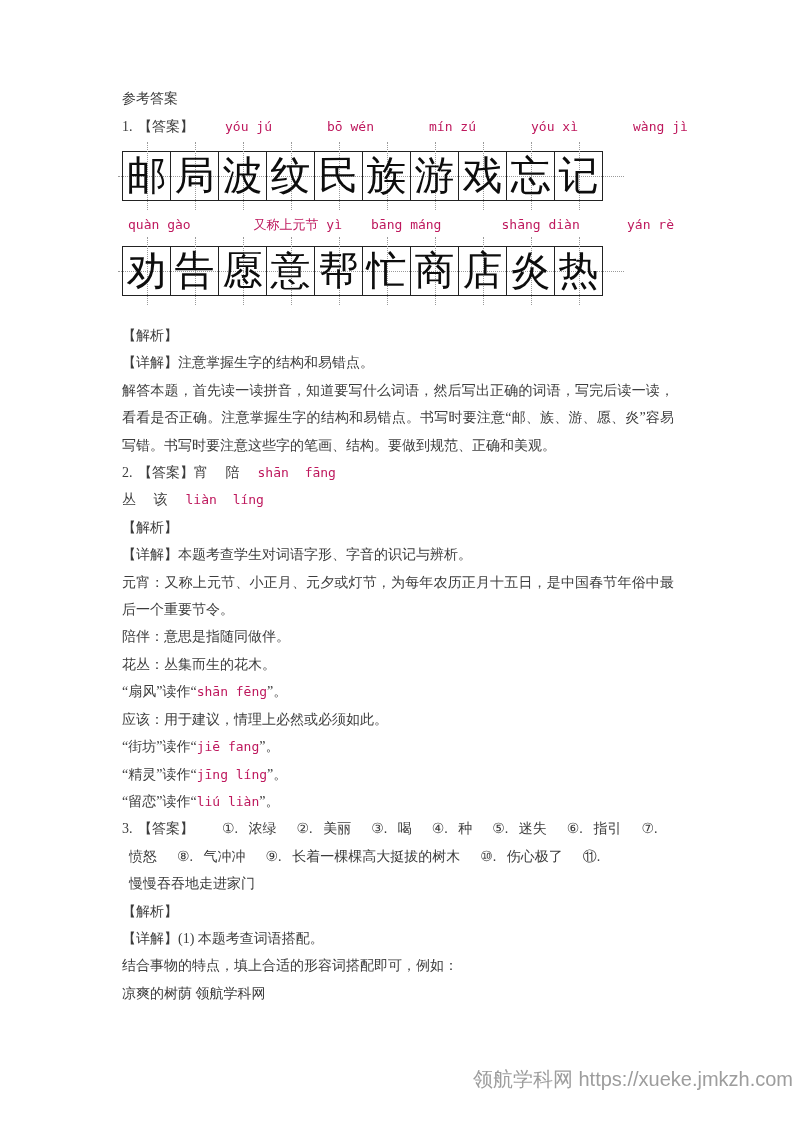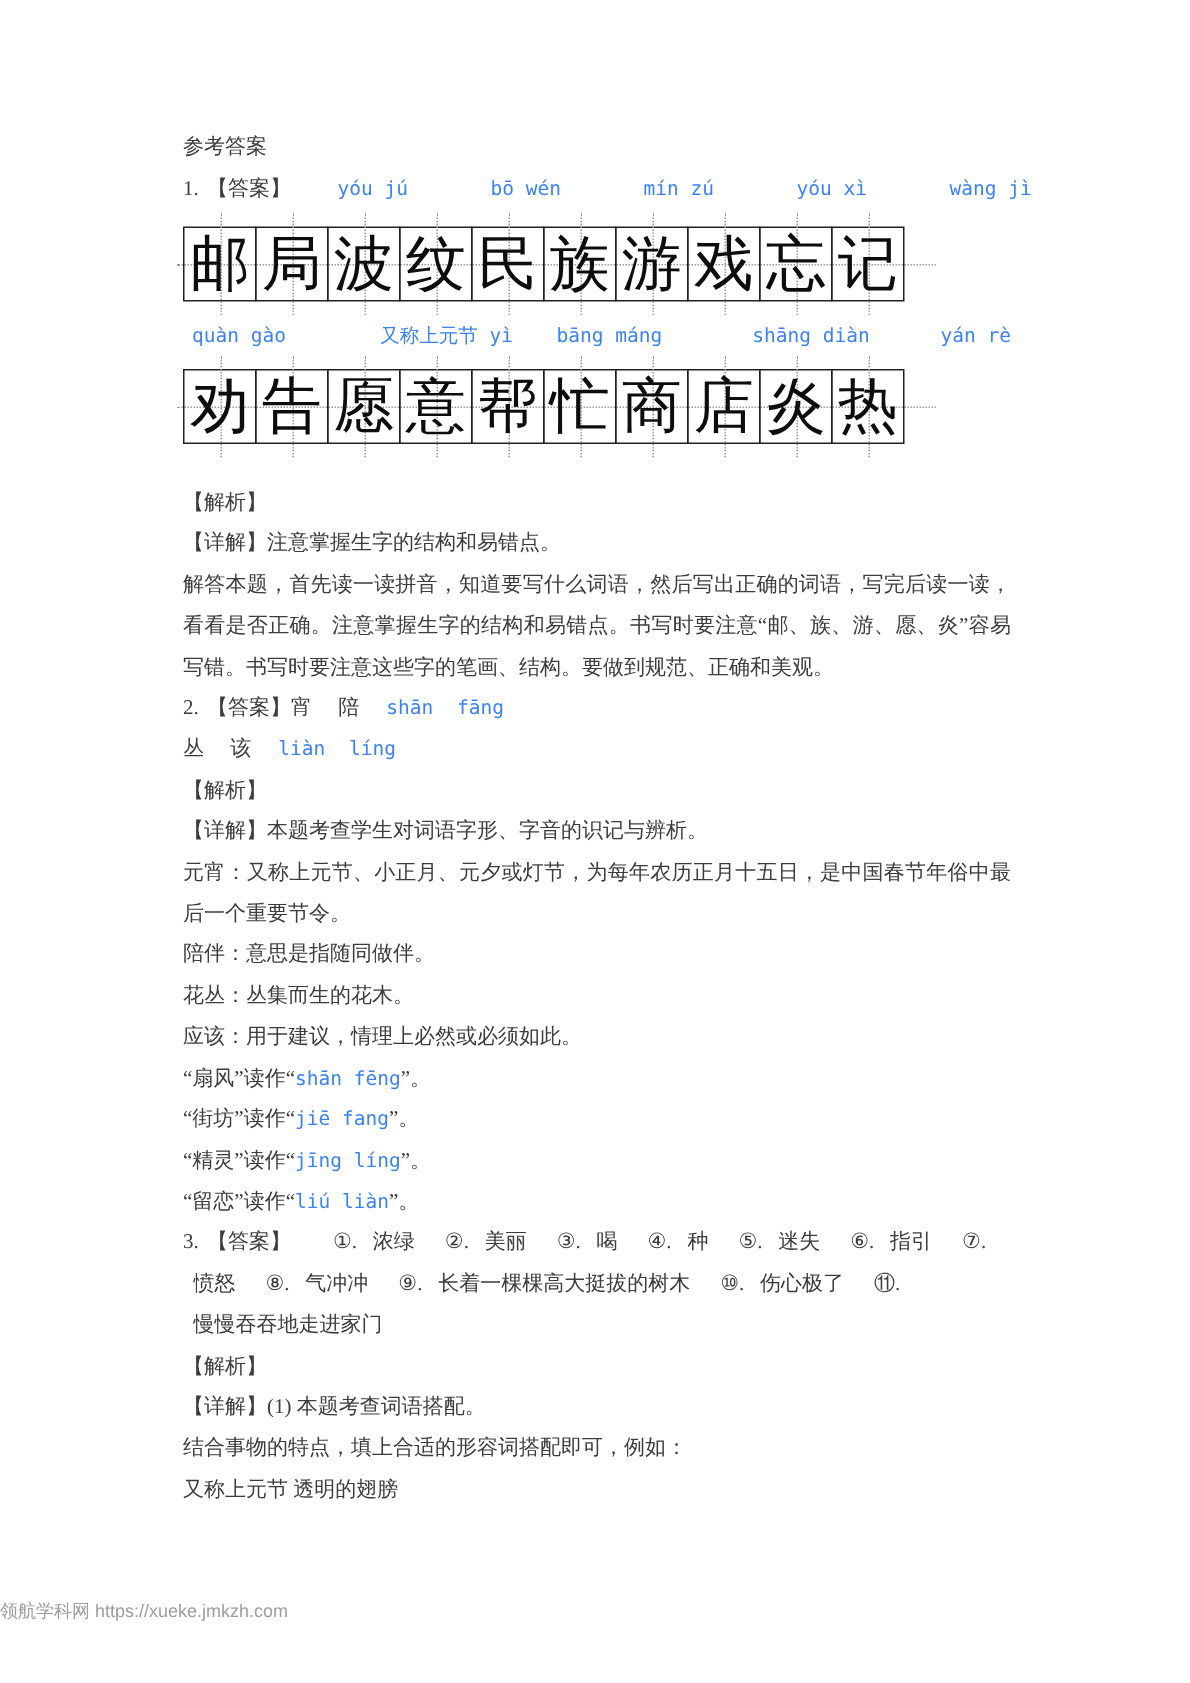--- a/index.html
+++ b/index.html
@@ -23,21 +23,21 @@
     margin: 0;
     font-size: 14px;
     line-height: 27.4px;
     color: #3c3c3c;
   }
   .para { text-align: justify; }
   .title-line { line-height: 18px; margin-bottom: 8px; }
   .mono {
     font-family: "DejaVu Sans Mono", "Liberation Mono", monospace;
     font-size: 13px;
-    color: #3b82f6;
+    color: #be185d;
   }
 
   
   .q1-head { display: flex; align-items: baseline; margin-top: 2px; line-height: 22px; }
   .q-num { flex: 0 0 16px; font-size: 14px; }
   .ans-label { font-size: 14px; white-space: nowrap; }
   .q1-head .py-slot { flex: 0 0 102px; white-space: nowrap; }
   .q1-head .py-slot.first { margin-left: 31px; }
 
   
@@ -107,23 +107,23 @@
   .qa-item { display: inline; margin-right: 20px; }
   .qa-num { display: inline-block; white-space: nowrap; }
   .qa-txt { display: inline-block; white-space: nowrap; margin-left: 7px; text-align: right; }
 
   
   .footer {
     position: absolute;
     left: 0;
     right: 0;
     top: 1066px;
-    text-align: left;
+    text-align: right;
     font-family: "Liberation Sans", "DejaVu Sans", sans-serif;
-    font-size: 12px;
+    font-size: 20px;
     color: #9d9d9d;
   }
 </style>
 </head>
 <body>
 
 <div class="page">
   <div class="content">
 
     <p class="line title-line">参考答案</p>
@@ -219,29 +219,29 @@
     <p class="line para">解答本题，首先读一读拼音，知道要写什么词语，然后写出正确的词语，写完后读一读，看看是否正确。注意掌握生字的结构和易错点。书写时要注意“邮、族、游、愿、炎”容易写错。书写时要注意这些字的笔画、结构。要做到规范、正确和美观。</p>
 
     <p class="line"><span class="q-num" style="display:inline-block;width:16px;">2.</span><span>【答案】</span><span class="hz-sp">宵 陪</span><span class="mono py-gap">shān fāng</span></p>
     <p class="line"><span class="hz-sp">丛 该</span><span class="mono py-gap">liàn líng</span></p>
 
     <p class="line">【解析】</p>
     <p class="line"><span>【详解】</span><span>本题考查学生对词语字形、字音的识记与辨析。</span></p>
     <p class="line para">元宵：又称上元节、小正月、元夕或灯节，为每年农历正月十五日，是中国春节年俗中最后一个重要节令。</p>
     <p class="line">陪伴：意思是指随同做伴。</p>
     <p class="line">花丛：丛集而生的花木。</p>
+    <p class="line"><span>“扇风”读作“</span><span class="mono">shān fēng</span><span>”。</span></p>
     <p class="line">应该：用于建议，情理上必然或必须如此。</p>
-    <p class="line"><span>“扇风”读作“</span><span class="mono">shān fēng</span><span>”。</span></p>
     <p class="line"><span>“街坊”读作“</span><span class="mono">jiē fang</span><span>”。</span></p>
     <p class="line"><span>“精灵”读作“</span><span class="mono">jīng líng</span><span>”。</span></p>
     <p class="line"><span>“留恋”读作“</span><span class="mono">liú liàn</span><span>”。</span></p>
 
     <p class="line"><span class="q-num" style="display:inline-block;width:16px;">3.</span><span class="q3-label">【答案】</span><span class="qa-item"><span class="qa-num">①.</span> <span class="qa-txt">浓绿</span></span><span class="qa-item"><span class="qa-num">②.</span> <span class="qa-txt">美丽</span></span><span class="qa-item"><span class="qa-num">③.</span> <span class="qa-txt">喝</span></span><span class="qa-item"><span class="qa-num">④.</span> <span class="qa-txt">种</span></span><span class="qa-item"><span class="qa-num">⑤.</span> <span class="qa-txt">迷失</span></span><span class="qa-item"><span class="qa-num">⑥.</span> <span class="qa-txt">指引</span></span><span class="qa-item"><span class="qa-num">⑦.</span> <span class="qa-txt">愤怒</span></span><span class="qa-item"><span class="qa-num">⑧.</span> <span class="qa-txt">气冲冲</span></span><span class="qa-item"><span class="qa-num">⑨.</span> <span class="qa-txt">长着一棵棵高大挺拔的树木</span></span><span class="qa-item"><span class="qa-num">⑩.</span> <span class="qa-txt">伤心极了</span></span><span class="qa-item"><span class="qa-num">⑪.</span> <span class="qa-txt">慢慢吞吞地走进家门</span></span></p>
 
     <p class="line">【解析】</p>
     <p class="line"><span>【详解】</span><span>(1) 本题考查词语搭配。</span></p>
     <p class="line">结合事物的特点，填上合适的形容词搭配即可，例如：</p>
-    <p class="line">又称上元节 透明的翅膀</p>
+    <p class="line">凉爽的树荫 领航学科网</p>
 
   </div>
 
   <div class="footer">领航学科网 https://xueke.jmkzh.com</div>
 </div>
 
 </body></html>

